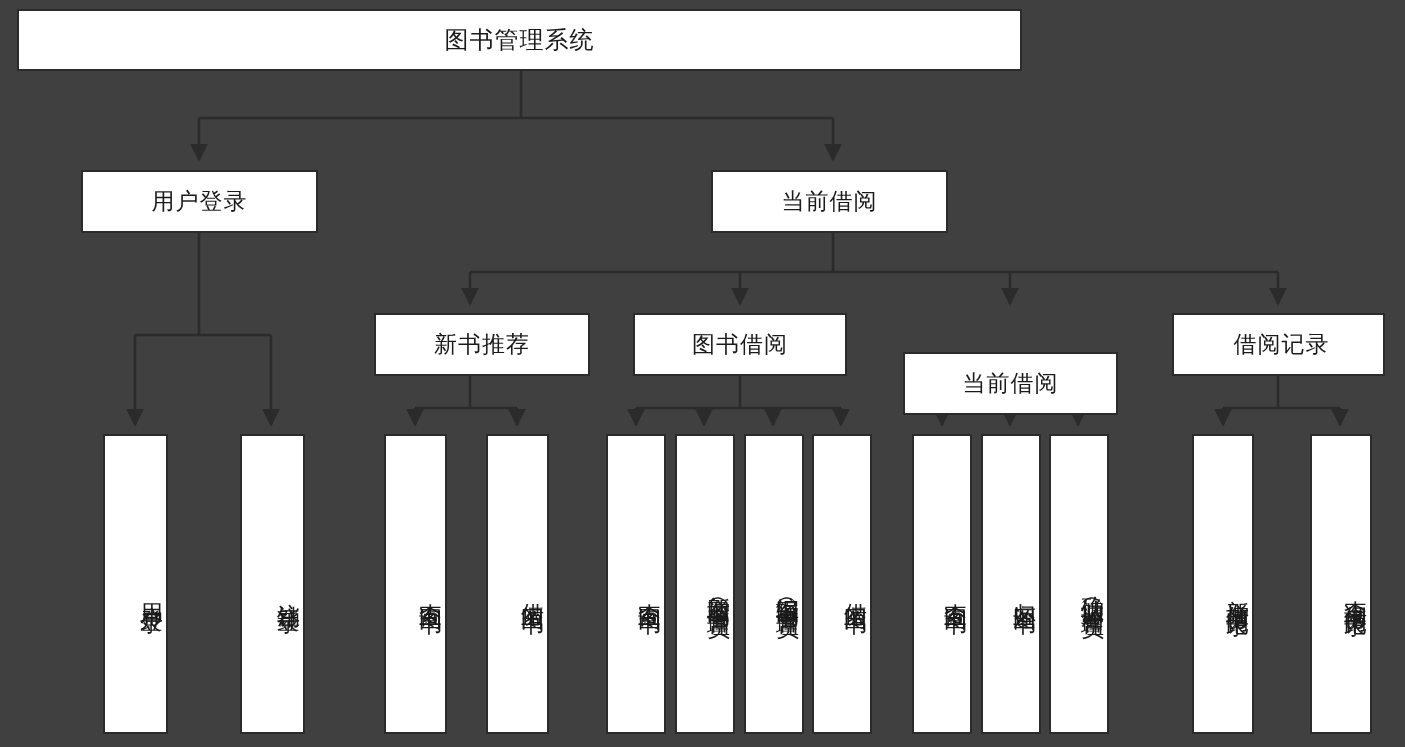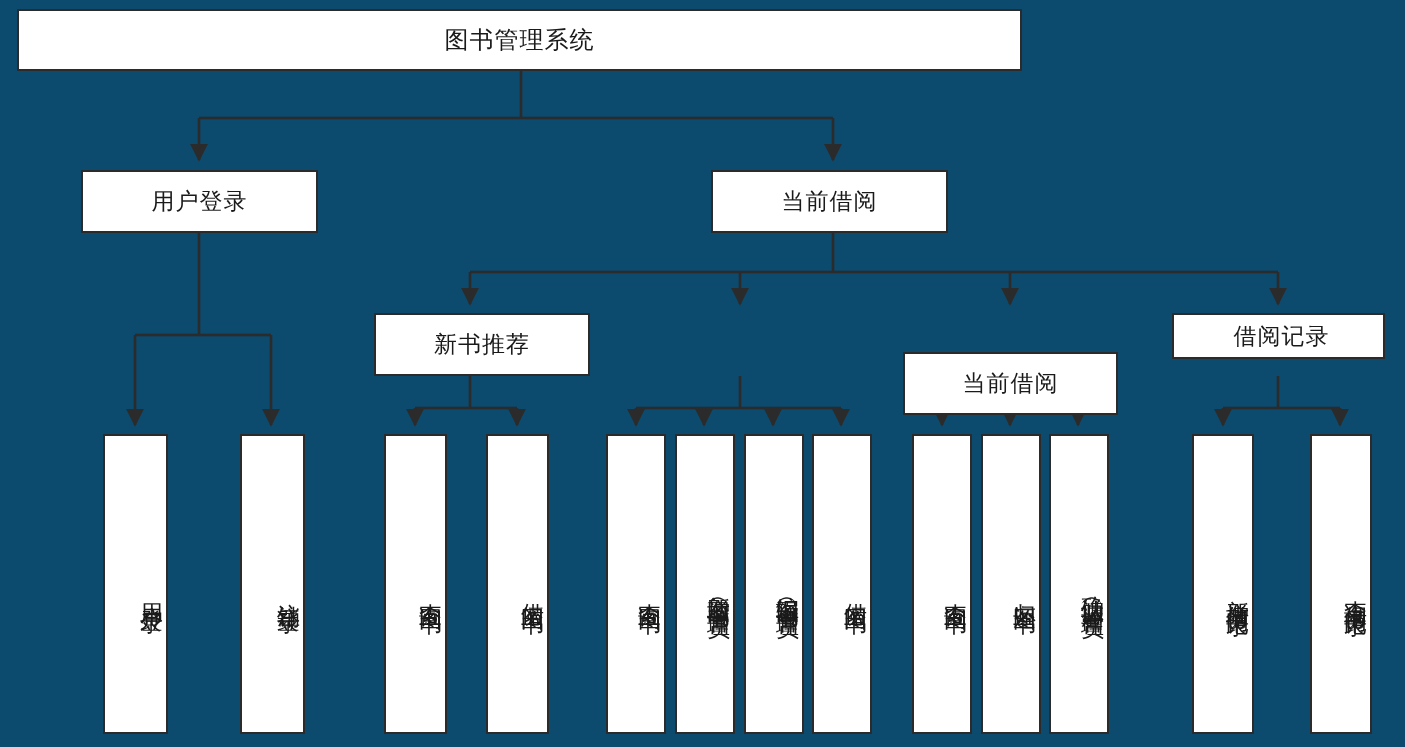--- a/index.html
+++ b/index.html
@@ -7,21 +7,21 @@
     padding: 0;
     background: #ffffff;
   }
   body {
     font-family: "DejaVu Sans", "Liberation Sans", sans-serif;
   }
   #canvas {
     position: relative;
     width: 1405px;
     height: 747px;
-    background: #0c4a6e;
+    background: #404040;
     overflow: hidden;
   }
   #wires {
     position: absolute;
     left: 0;
     top: 0;
     width: 1405px;
     height: 747px;
     pointer-events: none;
   }
@@ -125,24 +125,27 @@
   <div class="node horiz" style="left:81px; top:170px; width:237px; height:63px;">
     <span>用户登录</span>
   </div>
   <div class="node horiz" style="left:711px; top:170px; width:237px; height:63px;">
     <span>当前借阅</span>
   </div>
 
   <div class="node horiz" style="left:362px; top:313px; width:216px; height:63px;margin-left:12px;">
     <span>新书推荐</span>
   </div>
+  <div class="node horiz" style="left:633px; top:313px; width:214px; height:63px;">
+    <span>图书借阅</span>
+  </div>
   <div class="node horiz" style="left:903px; top:313px; width:215px; height:63px;margin-top:39px;">
     <span>当前借阅</span>
   </div>
-  <div class="node horiz" style="left:1172px; top:313px; width:213px; height:46px;padding-left:6px;">
+  <div class="node horiz" style="left:1172px; top:313px; width:213px; height:63px;padding-left:6px;">
     <span>借阅记录</span>
   </div>
 
   <div class="node vert" style="left:103px; top:434px; width:65px; height:300px;">
     <span>用户登录</span>
   </div>
   <div class="node vert" style="left:240px; top:434px; width:65px; height:300px;">
     <span>注销登录</span>
   </div>
 

